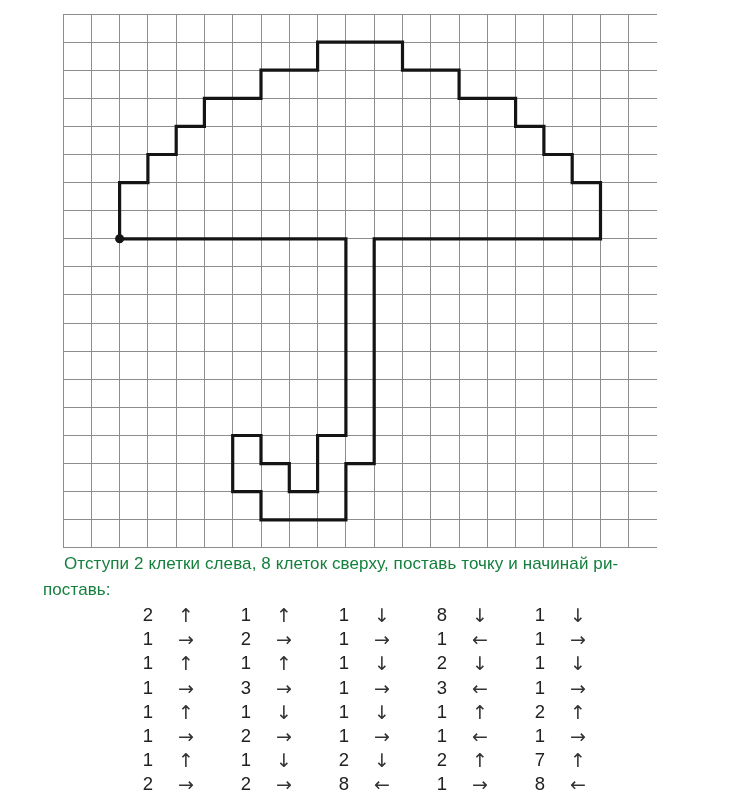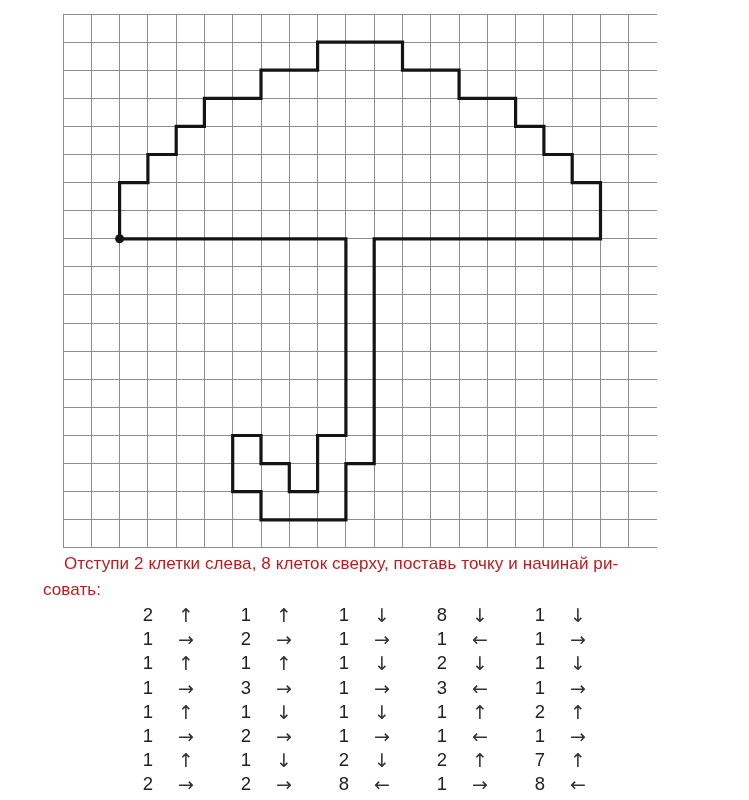--- a/index.html
+++ b/index.html
@@ -21,21 +21,21 @@
     top: 14px;
   }
   .instruction {
     position: absolute;
     left: 43px;
     top: 551px;
     width: 688px;
     margin: 0;
     font-size: 17px;
     line-height: 25.5px;
-    color: #b91c1c;
+    color: #15803d;
     letter-spacing: 0.1px;
   }
   .instruction .line1 {
     text-indent: 21px;
   }
   .dictation-table {
     position: absolute;
     left: 138px;
     top: 603px;
     display: flex;
@@ -116,21 +116,21 @@
         <line x1="0" y1="505.80" x2="594.1" y2="505.80"></line>
         <line x1="0" y1="533.90" x2="594.1" y2="533.90"></line>
       </g>
       <polygon points="56.6,224.8 56.6,168.6 84.9,168.6 84.9,140.5 113.2,140.5 113.2,112.4 141.4,112.4 141.4,84.3 198.0,84.3 198.0,56.2 254.6,56.2 254.6,28.1 339.5,28.1 339.5,56.2 396.1,56.2 396.1,84.3 452.6,84.3 452.6,112.4 480.9,112.4 480.9,140.5 509.2,140.5 509.2,168.6 537.5,168.6 537.5,224.8 311.2,224.8 311.2,449.6 282.9,449.6 282.9,505.8 198.0,505.8 198.0,477.7 169.7,477.7 169.7,421.5 198.0,421.5 198.0,449.6 226.3,449.6 226.3,477.7 254.6,477.7 254.6,421.5 282.9,421.5 282.9,224.8" fill="none" stroke="#141414" stroke-width="3.2" stroke-linejoin="miter"></polygon>
       <circle cx="56.6" cy="224.8" r="4.5" fill="#141414"></circle>
     </svg>
 </div>
 
 <p class="instruction">
   <span class="line1" style="display:block">Отступи 2 клетки слева, 8 клеток сверху, поставь точку и начинай ри-</span>
-  <span class="line2" style="display:block">совать:</span>
+  <span class="line2" style="display:block">поставь:</span>
 </p>
 
 <div class="dictation-table" id="dictation-table">
     <div class="dict-col">
       <div class="pair">
         <span class="num">2</span>
         <span class="arr">↑</span>
       </div>
       <div class="pair">
         <span class="num">1</span>

